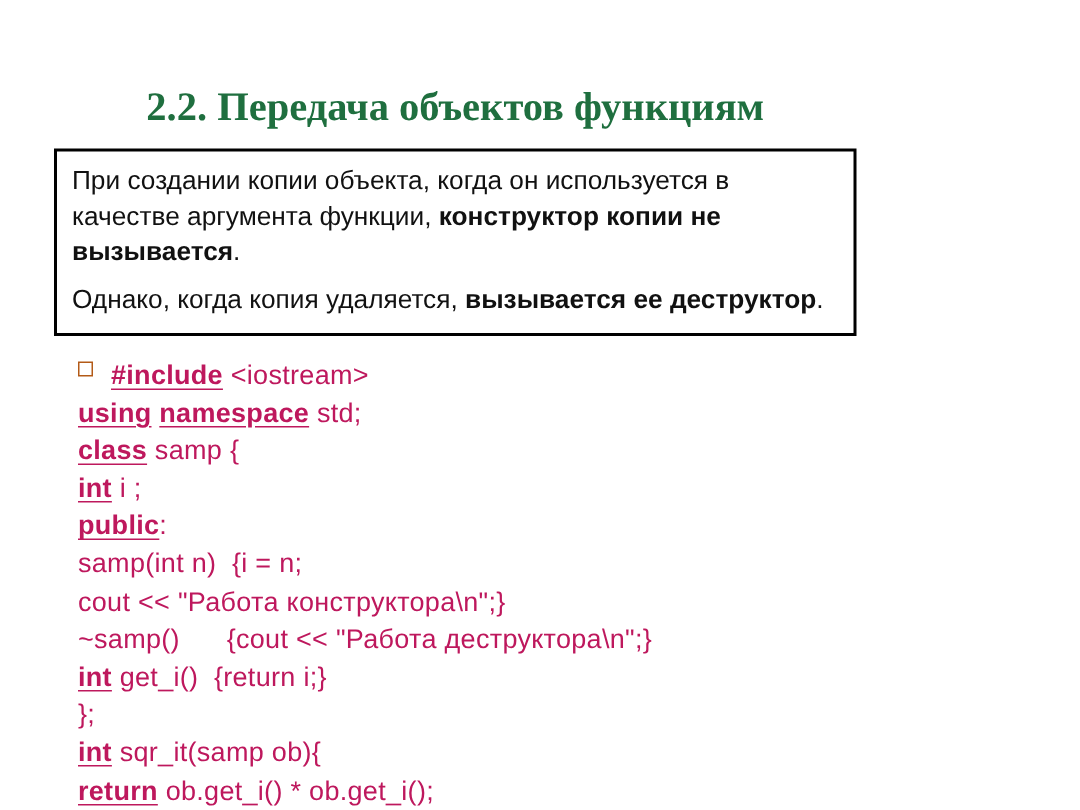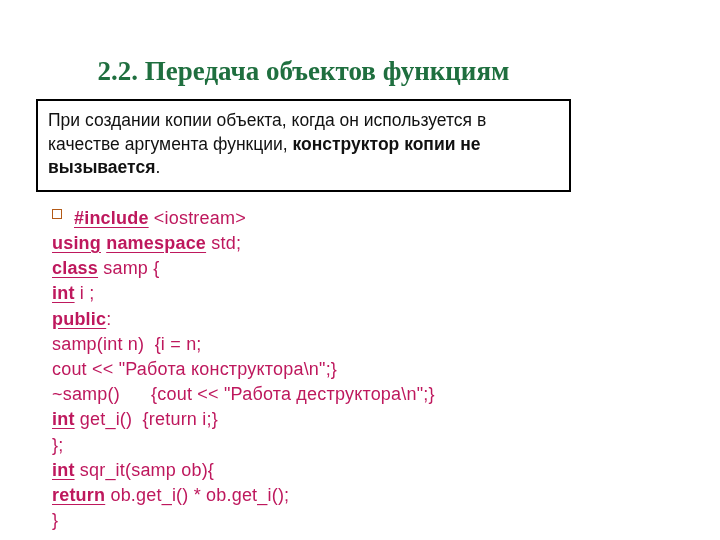--- a/index.html
+++ b/index.html
@@ -63,20 +63,23 @@
 <body>
 
 <div class="slide">
 
   <div class="title">2.2. Передача объектов функциям</div>
 
   <div class="callout">
     <p>
       <span>При создании копии объекта, когда он используется в качестве аргумента функции, </span><span class="bold">конструктор копии не вызывается</span><span>.</span>
     </p>
+    <p>
+      <span>Однако, когда копия удаляется, </span><span class="bold">вызывается ее деструктор</span><span>.</span>
+    </p>
   </div>
 
   <div class="codeblock"><span class="bullet"></span><span class="kw">#include</span><span> &lt;iostream&gt;</span>
 <span class="kw">using</span><span> </span><span class="kw">namespace</span><span> std;</span>
 <span class="kw">class</span><span> samp {</span>
 <span class="kw">int</span><span> i ;</span>
 <span class="kw">public</span><span>:</span>
 <span>samp(int n)  {i = n;</span>
 <span>cout &lt;&lt; "Работа конструктора\n";}</span>
 <span>~samp()      {cout &lt;&lt; "Работа деструктора\n";}</span>

